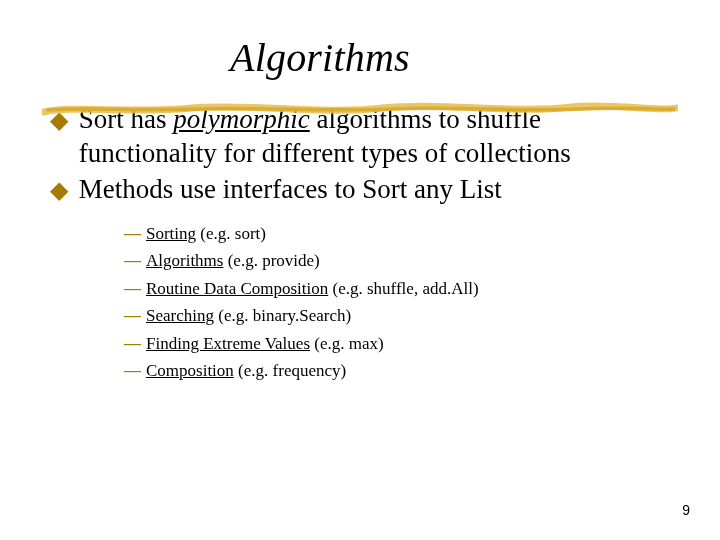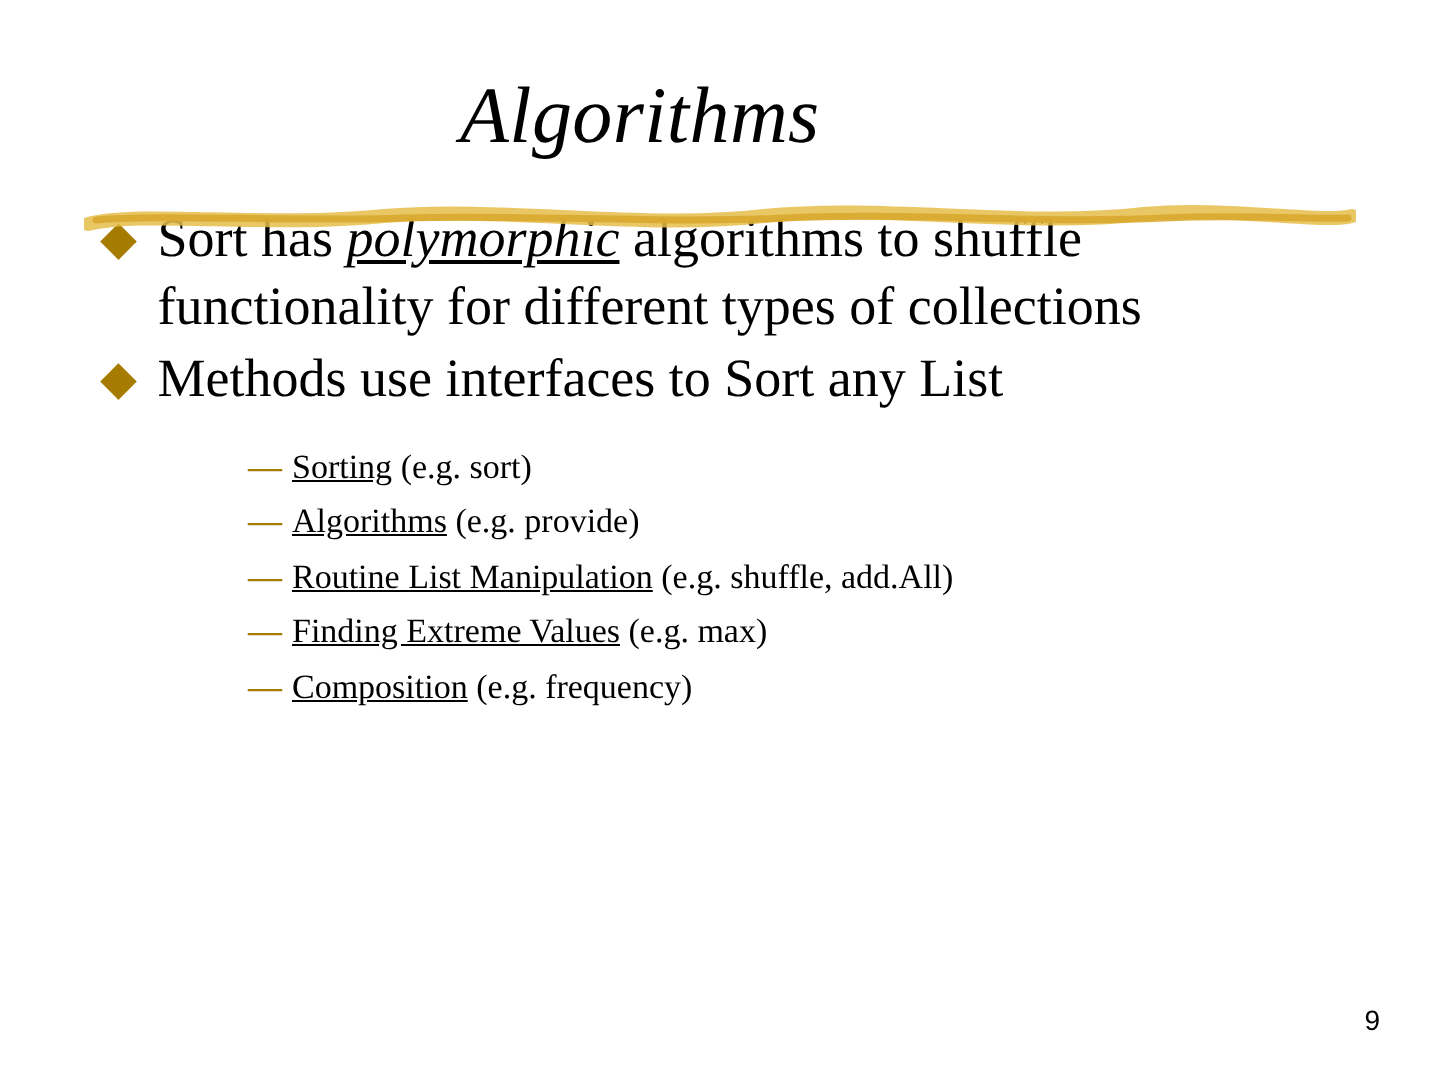--- a/index.html
+++ b/index.html
@@ -116,21 +116,24 @@
     </div>
 
     <div class="sublist">
       <div class="sub-item">
         <span class="dash">—</span><span class="link">Sorting</span><span>  (e.g. sort)</span>
       </div>
       <div class="sub-item">
         <span class="dash">—</span><span class="link">Algorithms</span><span>  (e.g. provide)</span>
       </div>
       <div class="sub-item">
-        <span class="dash">—</span><span class="link">Routine List Manipulation</span><span>  (e.g. shuffle, add.All)</span>
+        <span class="dash">—</span><span class="link">Routine Data Composition</span><span>  (e.g. shuffle, add.All)</span>
+      </div>
+      <div class="sub-item">
+        <span class="dash">—</span><span class="link">Searching</span><span> (e.g. binary.Search)</span>
       </div>
       <div class="sub-item">
         <span class="dash">—</span><span class="link">Finding Extreme Values</span><span>  (e.g. max)</span>
       </div>
       <div class="sub-item">
         <span class="dash">—</span><span class="link">Composition</span><span> (e.g. frequency)</span>
       </div>
     </div>
 
   </div>

